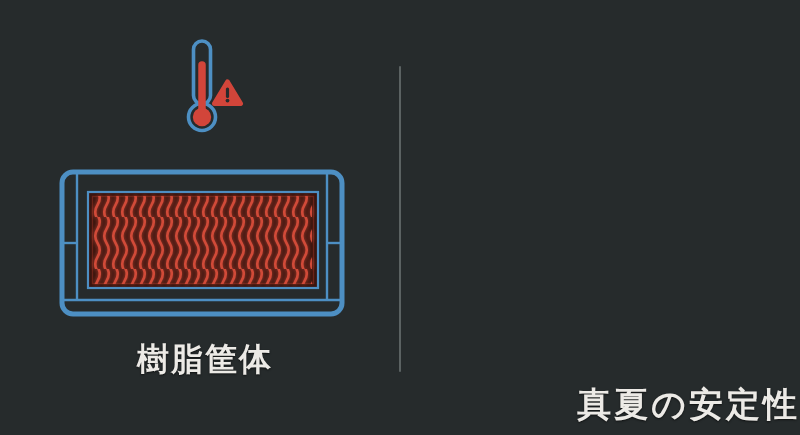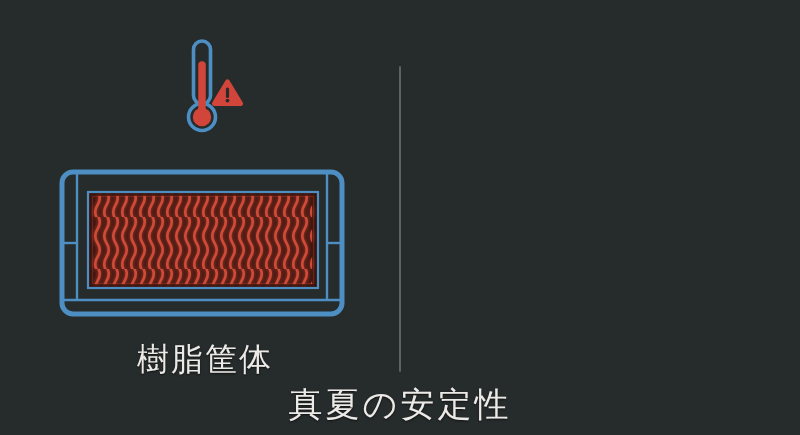--- a/index.html
+++ b/index.html
@@ -12,28 +12,28 @@
   .panel.left{left:0;width:400px;}
   .panel.right{left:400px;width:400px;}
   .divider{
     position:absolute;left:399px;top:66px;width:2px;height:306px;
     background:#656c6c;opacity:.85;border-radius:1px;
   }
   .icon-svg{position:absolute;}
   .thermo-left{left:175px;top:35px;}
   .enclosure-left{left:57px;top:165px;}
   .panel-label{
-    position:absolute;color:#eceae6;font-weight:normal;font-size:32px;
+    position:absolute;color:#eceae6;font-weight:bold;font-size:32px;
     text-align:center;letter-spacing:2px;
     text-shadow:0 1px 2px rgba(0,0,0,.6);
   }
   .label-left{left:55px;top:338px;width:300px;}
   .main-title{
-    position:absolute;left:0;top:382px;width:800px;text-align:center;
-    color:#eceae6;font-weight:normal;font-size:34px;letter-spacing:3px;
+    position:absolute;left:0;top:382px;width:800px;text-align:right;
+    color:#eceae6;font-weight:bold;font-size:34px;letter-spacing:3px;
     text-shadow:0 1px 2px rgba(0,0,0,.6);
   }
 </style>
 </head>
 <body>
 
 <div class="divider"></div>
 
 <div class="panel left">
 

